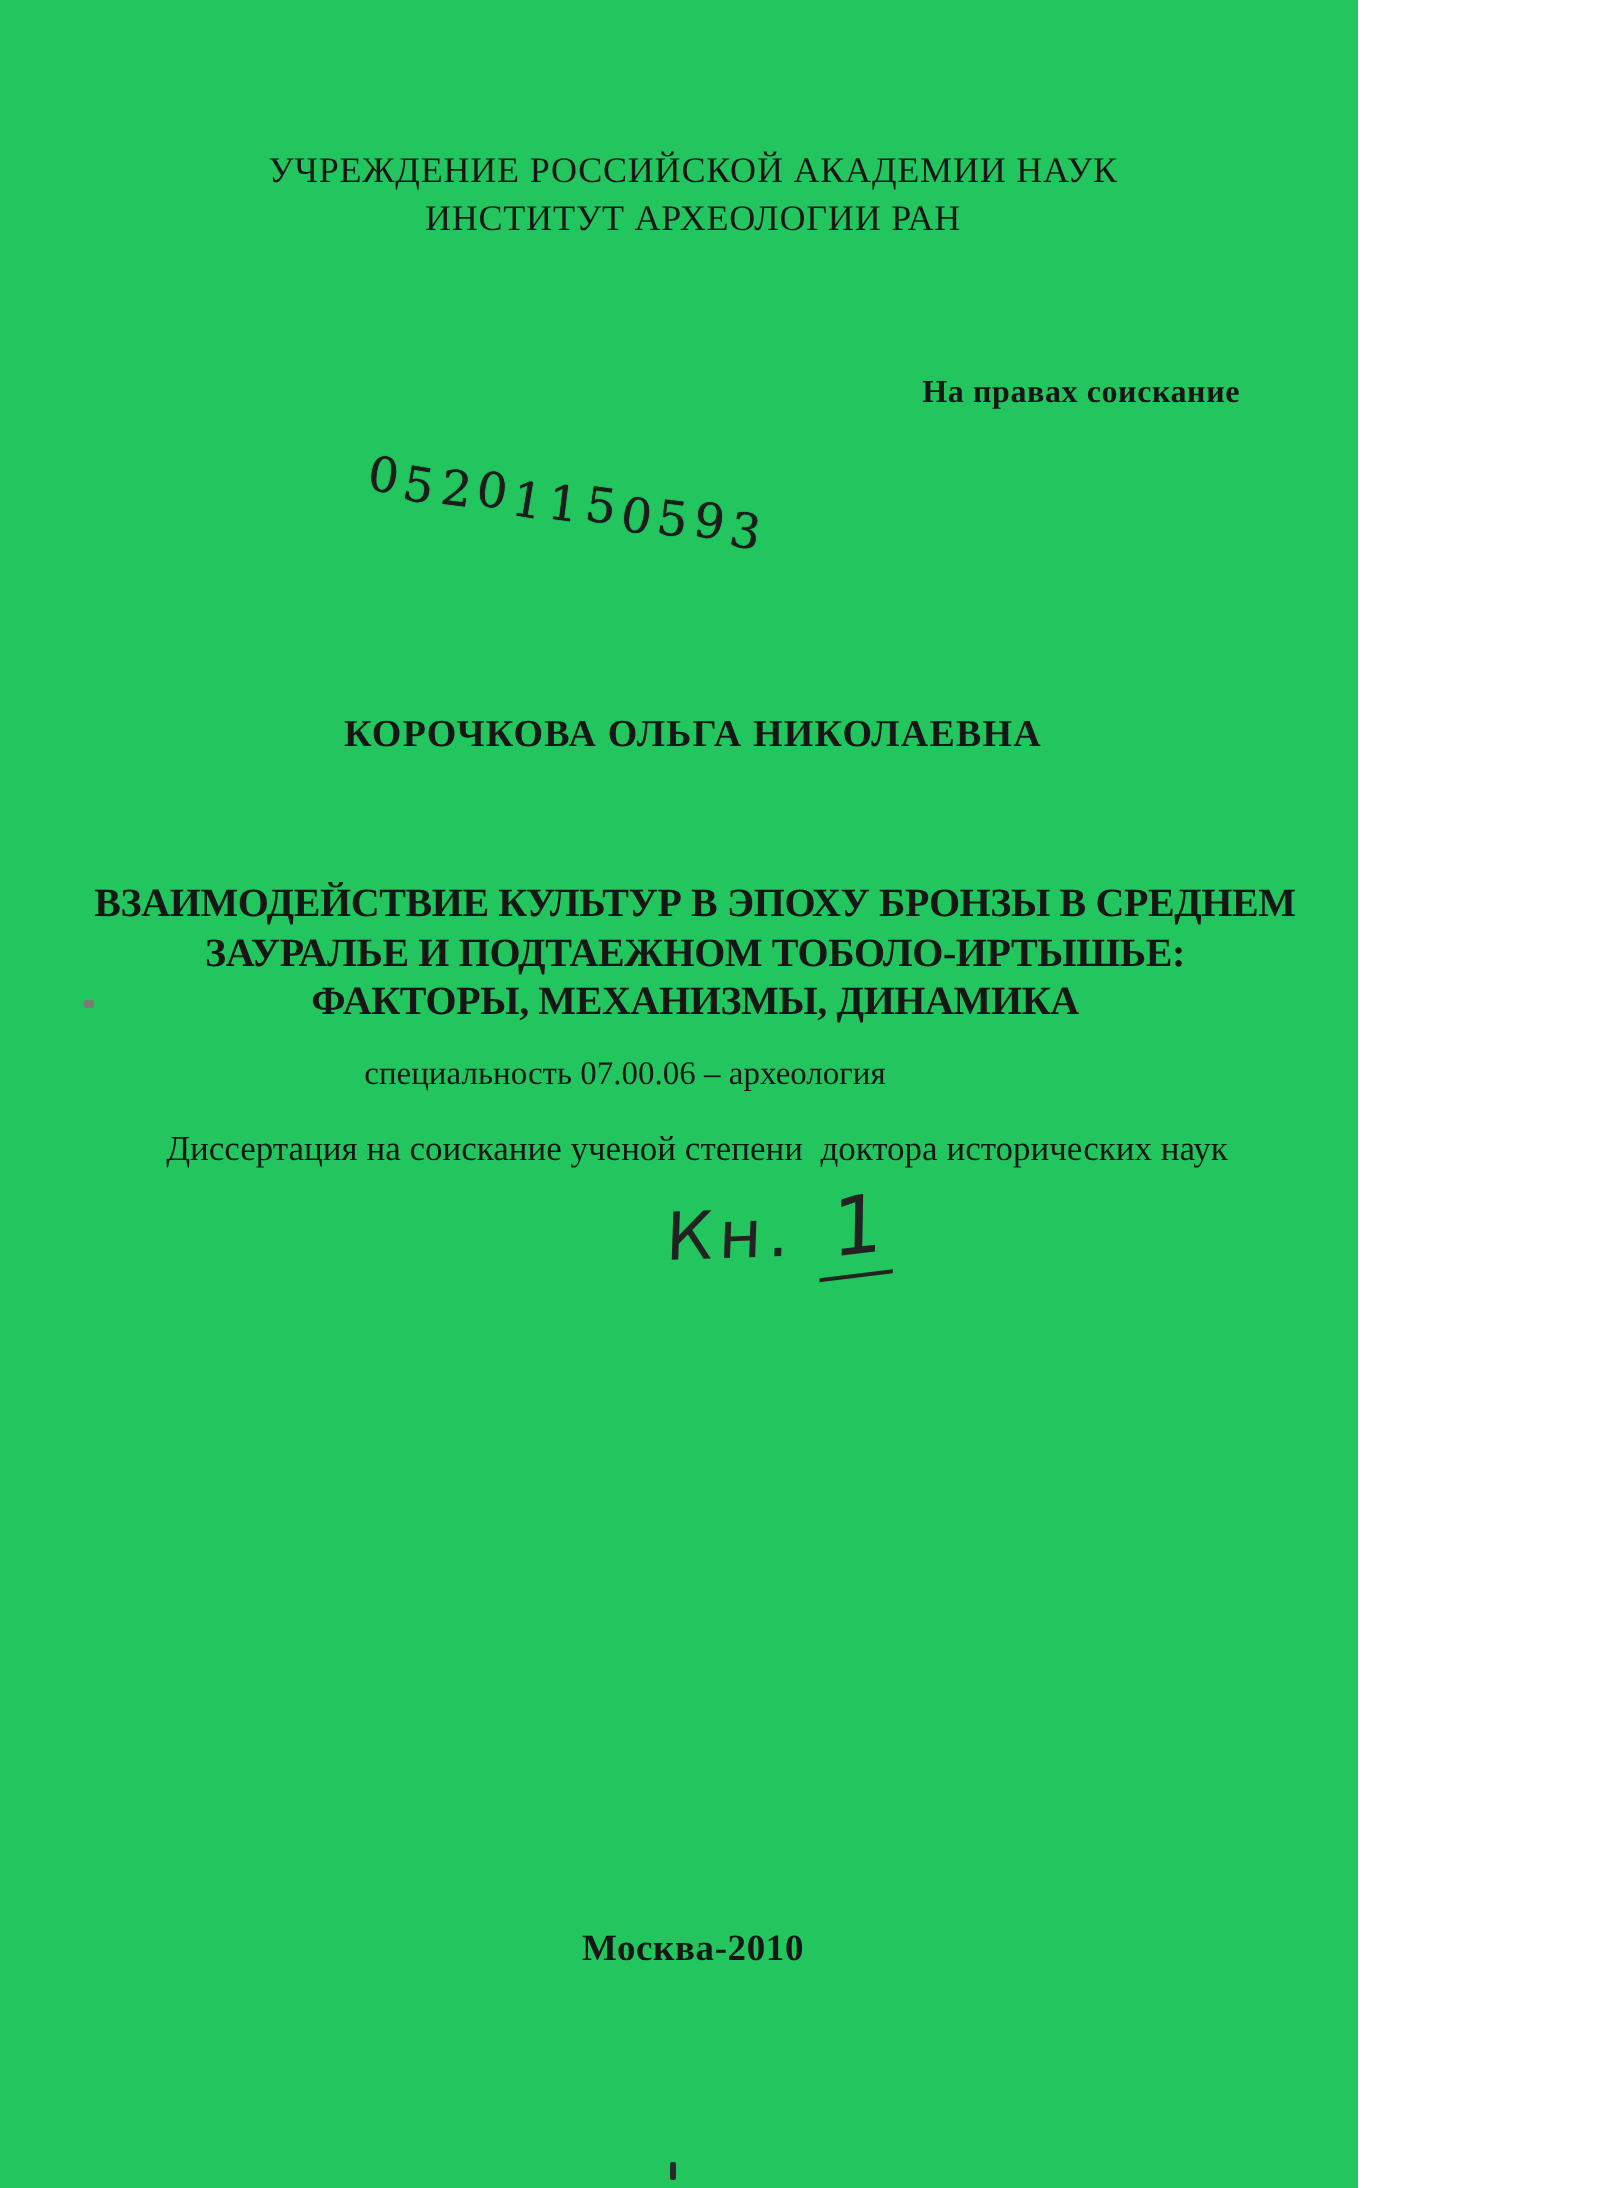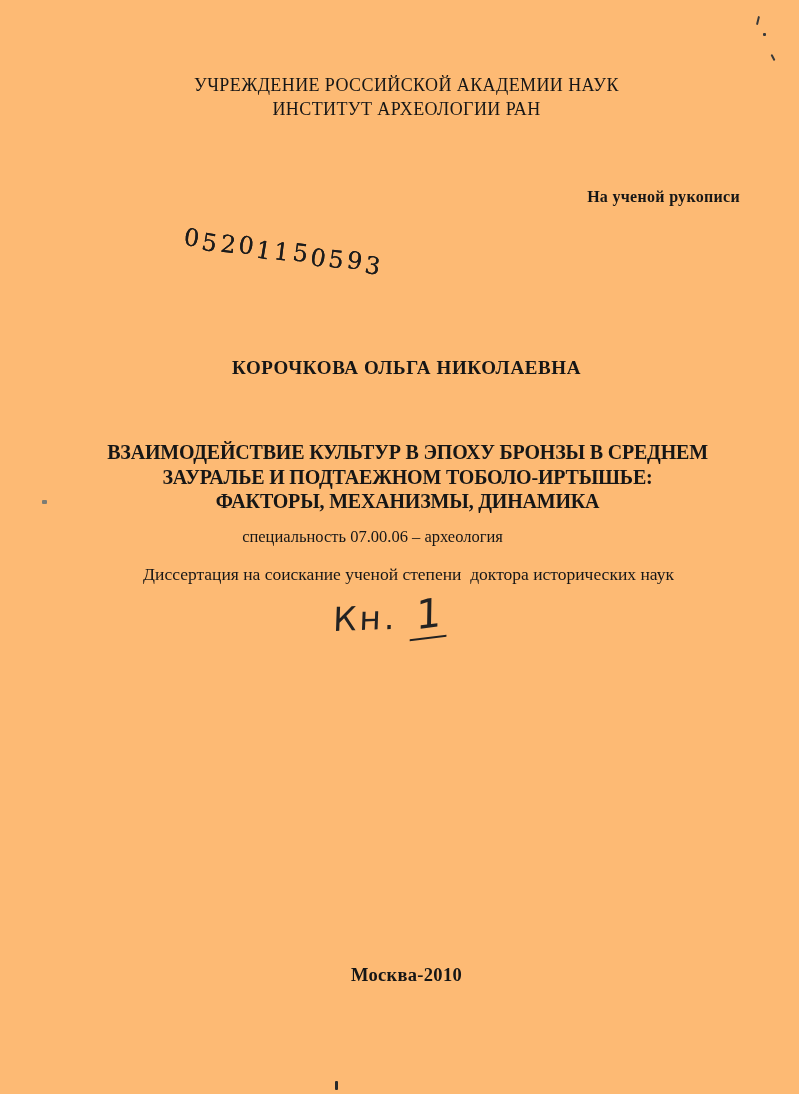--- a/index.html
+++ b/index.html
@@ -1,20 +1,20 @@
 <!DOCTYPE html>
 <html><head>
 <meta charset="utf-8">
 <style>
   html, body { margin: 0; padding: 0; background: #ffffff; }
   .page {
     position: relative;
-    width: 799px;
+    width: 679px;
     height: 1094px;
-    background: #fdba74;
+    background: #22c55e;
     font-family: "Liberation Serif", "DejaVu Serif", serif;
     color: #161616;
     overflow: hidden;
   }
   .abs { position: absolute; }
   .centered { left: 0; width: 100%; text-align: center; }
 
   
   .org { top: 73px; font-size: 18px; font-weight: bold; line-height: 24px; letter-spacing: 0.4px; transform: translateX(7px); }
   .org .l1, .org .l2 { font-weight: normal; }
@@ -85,21 +85,21 @@
 </head>
 <body>
 
 <div class="page">
 
   <div class="abs centered org">
     <div class="l1">УЧРЕЖДЕНИЕ РОССИЙСКОЙ АКАДЕМИИ НАУК</div>
     <div class="l2">ИНСТИТУТ АРХЕОЛОГИИ РАН</div>
   </div>
 
-  <div class="abs manuscript">На ученой рукописи</div>
+  <div class="abs manuscript">На правах соискание</div>
 
   <div class="abs stamp"><span>0</span><span>5</span><span>2</span><span>0</span><span>1</span><span>1</span><span>5</span><span>0</span><span>5</span><span>9</span><span>3</span></div>
 
   <div class="abs centered author">КОРОЧКОВА ОЛЬГА НИКОЛАЕВНА</div>
 
   <div class="abs centered title">
     <div>ВЗАИМОДЕЙСТВИЕ КУЛЬТУР В ЭПОХУ БРОНЗЫ В СРЕДНЕМ</div>
     <div>ЗАУРАЛЬЕ И ПОДТАЕЖНОМ ТОБОЛО-ИРТЫШЬЕ:</div>
     <div>ФАКТОРЫ, МЕХАНИЗМЫ, ДИНАМИКА</div>
   </div>

